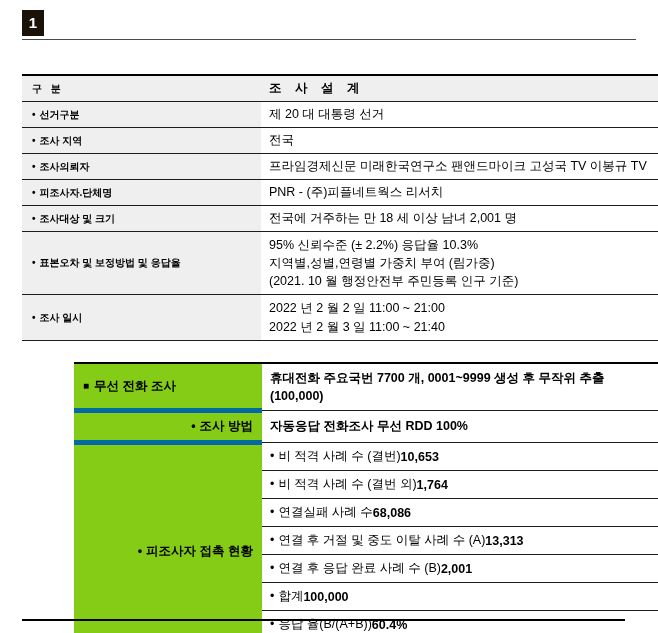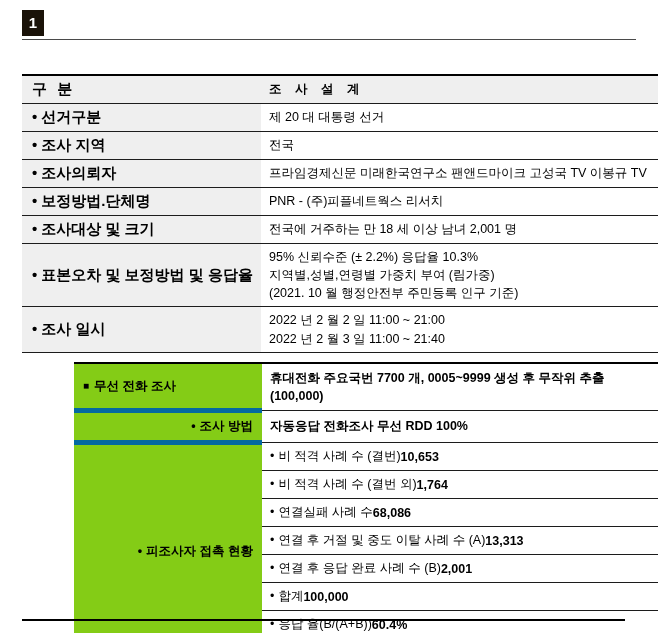--- a/index.html
+++ b/index.html
@@ -76,21 +76,21 @@
     top: 74px;
     width: 614px;
   }
   .t1-label {
     width: 221px;
     background: #efefef;
     padding: 4px 8px 4px 10px !important;
     border-top: 1px solid #1c1c1c;
     border-bottom: 1px solid #1c1c1c;
     font-weight: bold;
-    font-size: 15px;
+    font-size: 10px;
     white-space: nowrap;
   }
   .t1-value {
     width: 393px;
     background: #ffffff;
     padding: 4px 6px 4px 8px !important;
     border-top: 1px solid #1c1c1c;
     border-bottom: 1px solid #1c1c1c;
     font-size: 12.5px;
   }
@@ -205,21 +205,21 @@
 
     <tr>
       <td class="t1-label">
         <span class="bullet"></span><span>조사의뢰자</span>
       </td>
       <td class="t1-value nowrap">프라임경제신문 미래한국연구소 팬앤드마이크 고성국 TV 이봉규 TV</td>
     </tr>
 
     <tr>
       <td class="t1-label">
-        <span class="bullet"></span><span>보정방법.단체명</span>
+        <span class="bullet"></span><span>피조사자.단체명</span>
       </td>
       <td class="t1-value">PNR - (주)피플네트웍스 리서치</td>
     </tr>
 
     <tr>
       <td class="t1-label">
         <span class="bullet"></span><span>조사대상 및 크기</span>
       </td>
       <td class="t1-value">전국에 거주하는 만 18 세 이상 남녀 2,001 명</td>
     </tr>
@@ -249,21 +249,21 @@
 </table>
 
 <table class="doc-table" id="table-mobile-survey">
   <tbody>
 
     <tr>
       <td class="t2-label align-left">
         <span class="square"></span><span>무선 전화 조사</span>
       </td>
       <td class="t2-value multiline">
-        <div>휴대전화 주요국번 7700 개, 0005~9999 생성 후 무작위 추출</div>
+        <div>휴대전화 주요국번 7700 개, 0001~9999 생성 후 무작위 추출</div>
         <div>(100,000)</div>
       </td>
     </tr>
 
     <tr>
       <td class="t2-label">
         <span class="bullet"></span><span>조사 방법</span>
       </td>
       <td class="t2-value">자동응답 전화조사 무선 RDD 100%</td>
     </tr>

